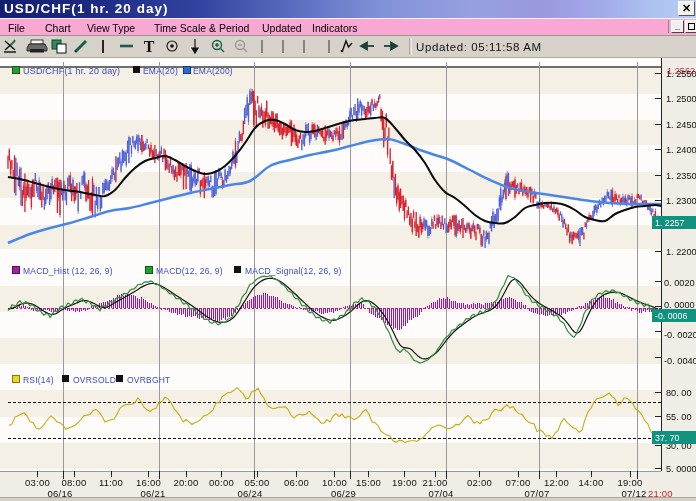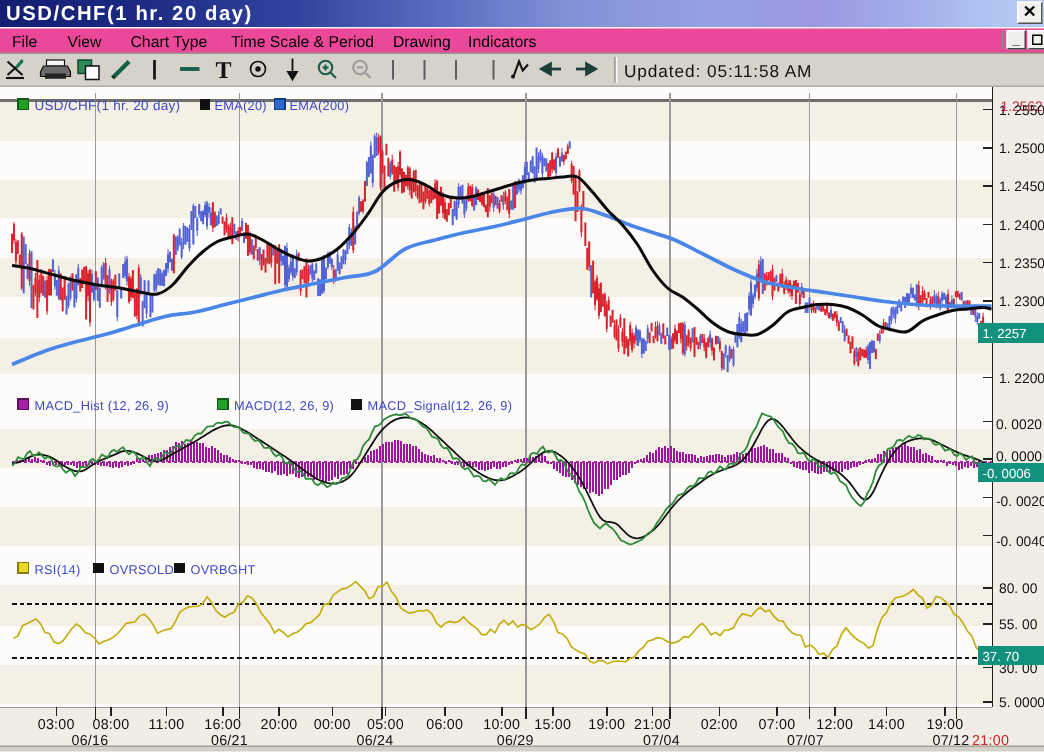--- a/index.html
+++ b/index.html
@@ -1,36 +1,36 @@
 <!DOCTYPE html>
 <html><head><meta charset="utf-8"><style>
 *{margin:0;padding:0;box-sizing:border-box}
 body{width:696px;height:501px;overflow:hidden;font-family:"Liberation Sans",sans-serif;position:relative;background:#d4d0c8}
 #title{position:absolute;left:0;top:0;width:696px;height:18px;background:linear-gradient(90deg,#131e72 0%,#1d2b84 14%,#31429e 28%,#5a6cc0 42%,#8292d8 55%,#96a0e2 68%,#9a98e0 78%,#a2aae8 86%,#aec2f0 94%,#b8ccf4 100%)}
 #title .t{position:absolute;left:4px;top:1px;color:#fff;font-size:13.5px;font-weight:bold;letter-spacing:1.05px}
 #xbtn{position:absolute;right:1px;top:1px;width:17px;height:15px;background:#f2f1ee;border:1px solid;border-color:#fff #555 #555 #fff;color:#000;font-size:11px;font-weight:bold;text-align:center;line-height:13px}
-#menu{position:absolute;left:0;top:18px;width:696px;height:18px;background:#ec4899;border-top:1px solid #f5f4f0;border-bottom:1px solid #9a968e}
+#menu{position:absolute;left:0;top:18px;width:696px;height:18px;background:#f9a8d4;border-top:1px solid #f5f4f0;border-bottom:1px solid #9a968e}
 #menu span{position:absolute;top:3px;font-size:10.5px;color:#000;letter-spacing:0px}
 #mbtns{position:absolute;right:0;top:20px;height:14px}
 .mb{position:absolute;top:0;width:13px;height:13px;background:#f0efec;border:1px solid;border-color:#fff #444 #444 #fff;font-size:9px;line-height:11px;text-align:center;font-weight:bold}
 #toolbar{position:absolute;left:0;top:36px;width:696px;height:22px;background:#d6d2ca;border-bottom:1px solid #b0aca4}
 #chart{position:absolute;left:0;top:58px;width:696px;height:443px;background:#fff}
 #bottomstrip{position:absolute;left:0;top:497px;width:696px;height:4px;background:#d4d0c8;border-top:1px solid #aaa69e}
 </style></head>
 <body>
 <div id="title">
     <span class="t">USD/CHF(1 hr.  20 day)</span>
     <div id="xbtn">✕</div>
   </div>
 <div id="menu">
 <span style="left:8px">File</span>
-<span style="left:45px">View</span>
-<span style="left:87px">Chart Type</span>
+<span style="left:45px">Chart</span>
+<span style="left:87px">View Type</span>
 <span style="left:154px">Time Scale &amp; Period</span>
-<span style="left:262px">Drawing</span>
+<span style="left:262px">Updated</span>
 <span style="left:312px">Indicators</span>
 </div>
 <div id="mbtns">
 <div style="position:absolute;right:27px;top:0;width:1px;height:13px;background:#908c84"></div>
 <div class="mb" style="right:12px">_</div>
 <div class="mb" style="right:-2px"><span style="display:inline-block;width:7px;height:7px;border:1.5px solid #000;margin-top:2px"></span></div>
 </div>
 <div id="toolbar">
     <svg width="696" height="22" viewBox="0 0 696 22" style="position:absolute;left:0;top:0">
 <g stroke="#111" stroke-width="1.4" fill="none">

